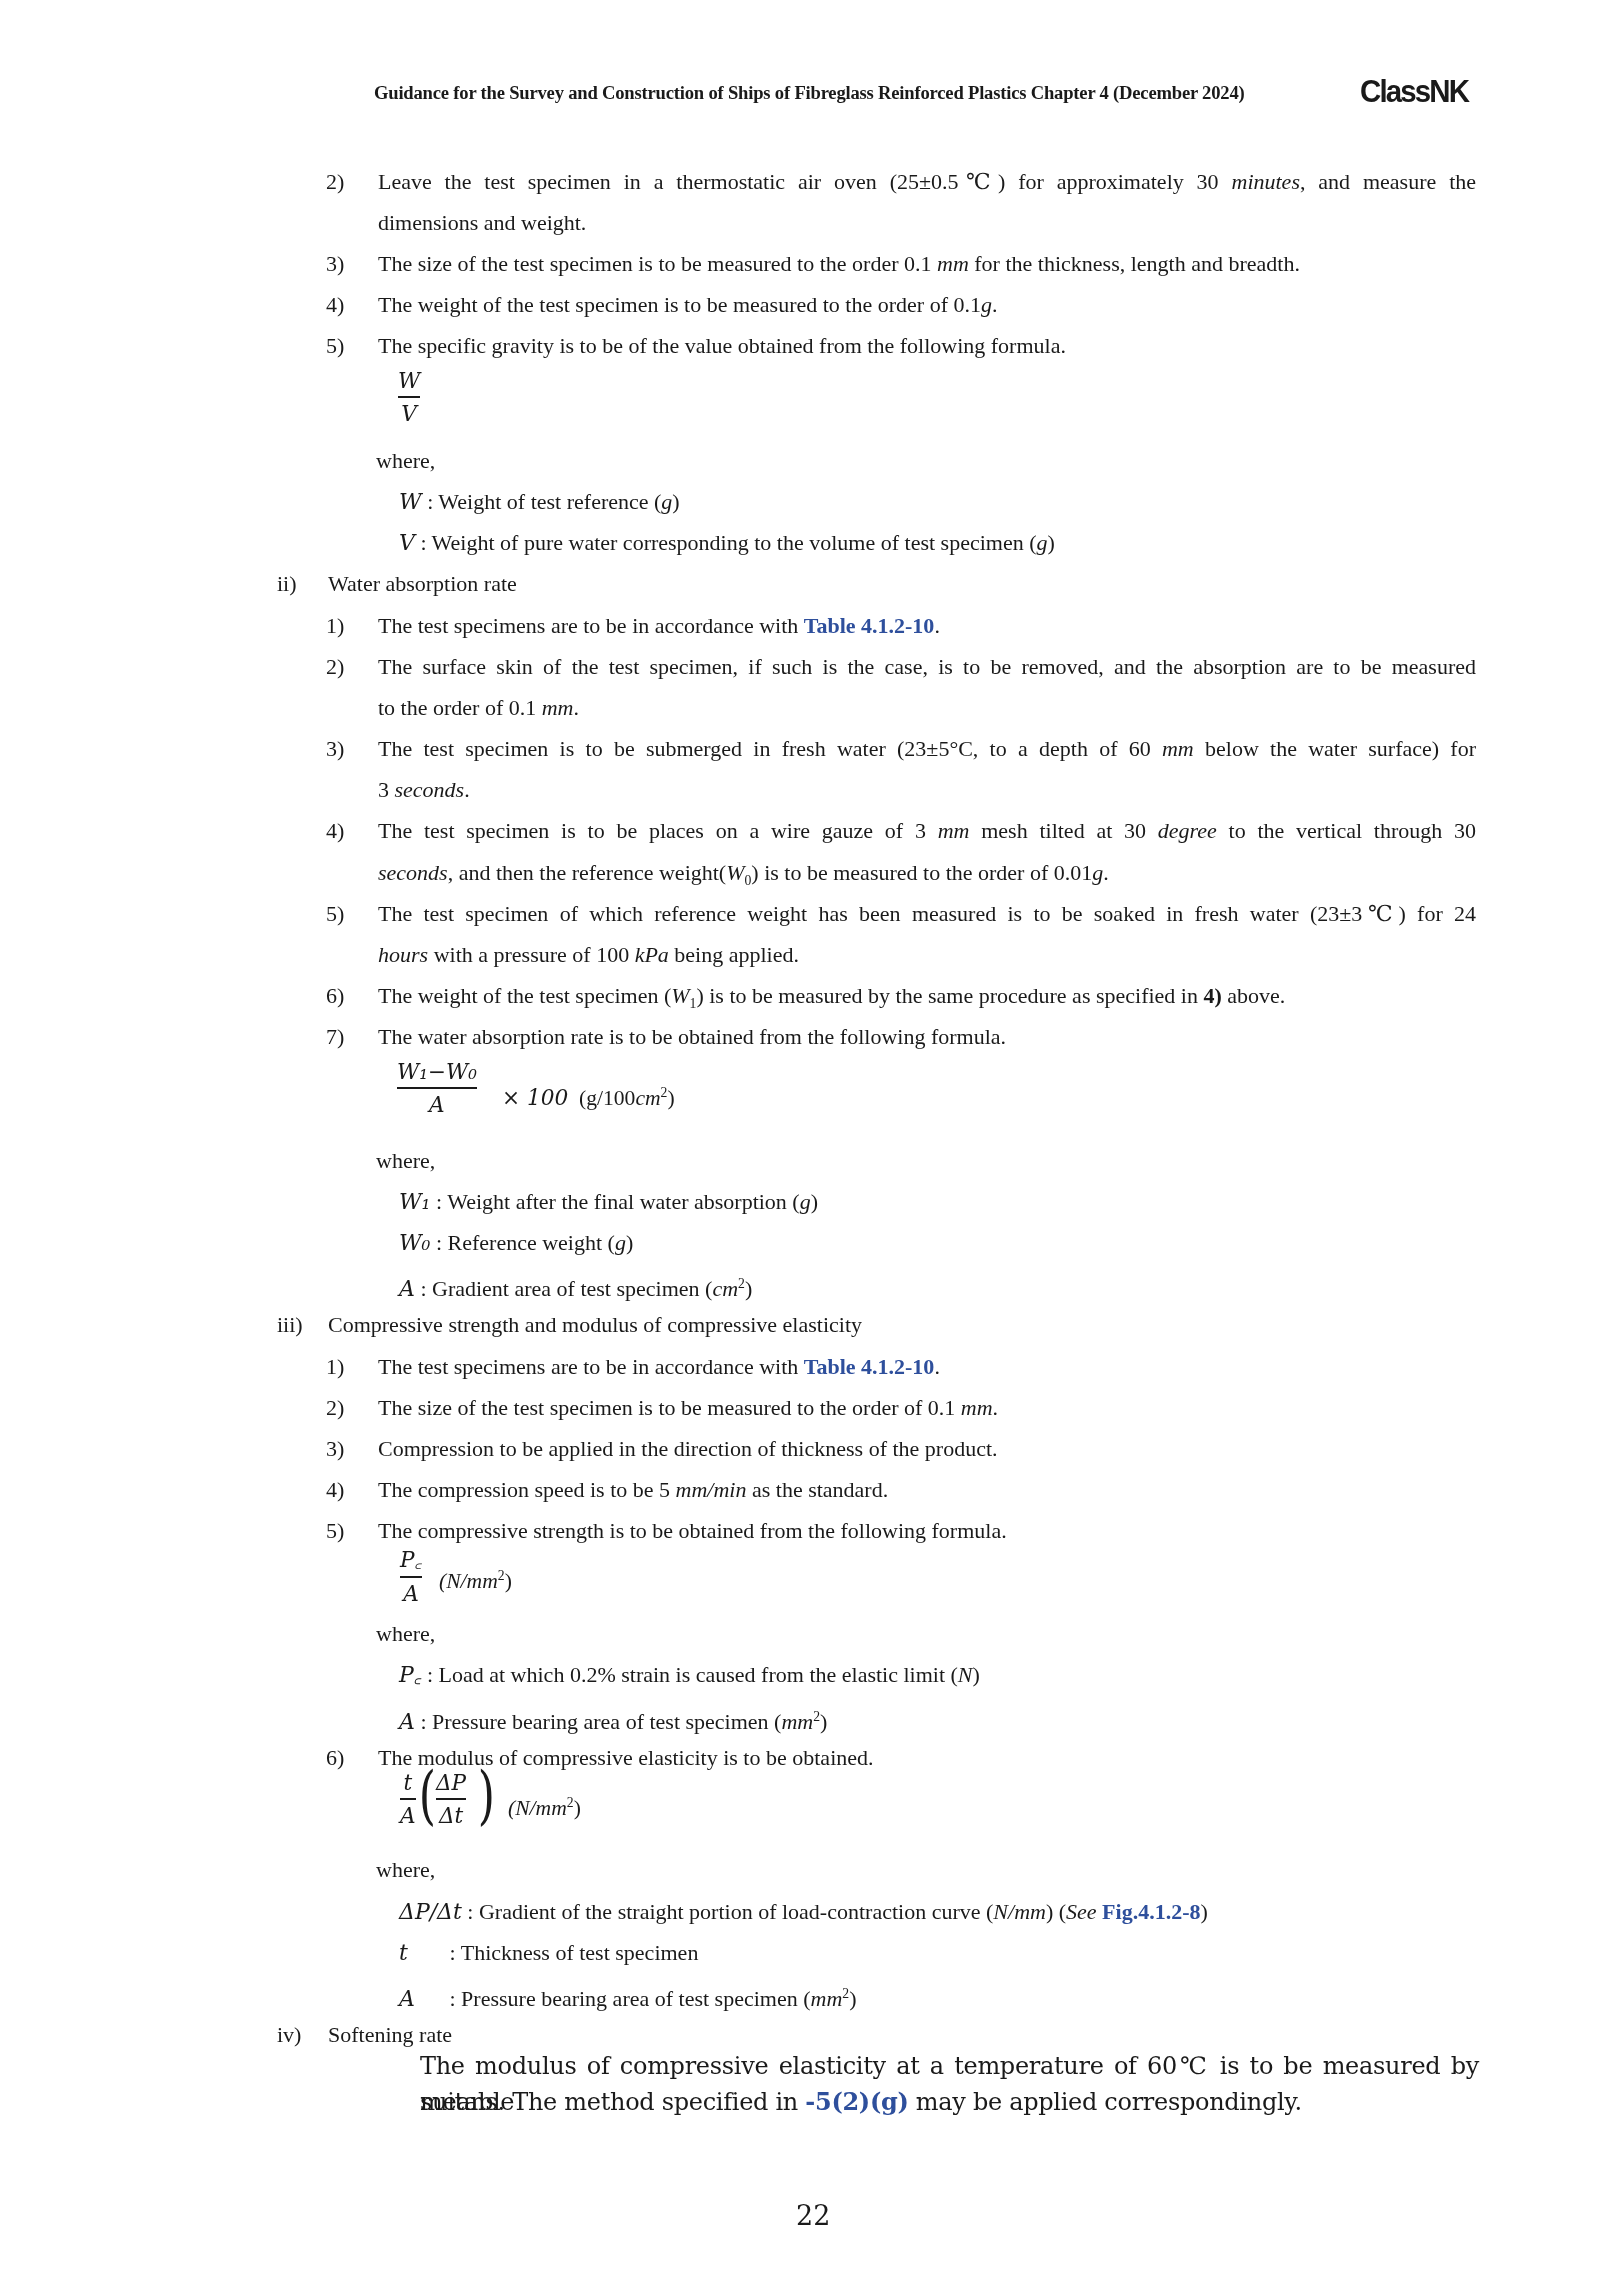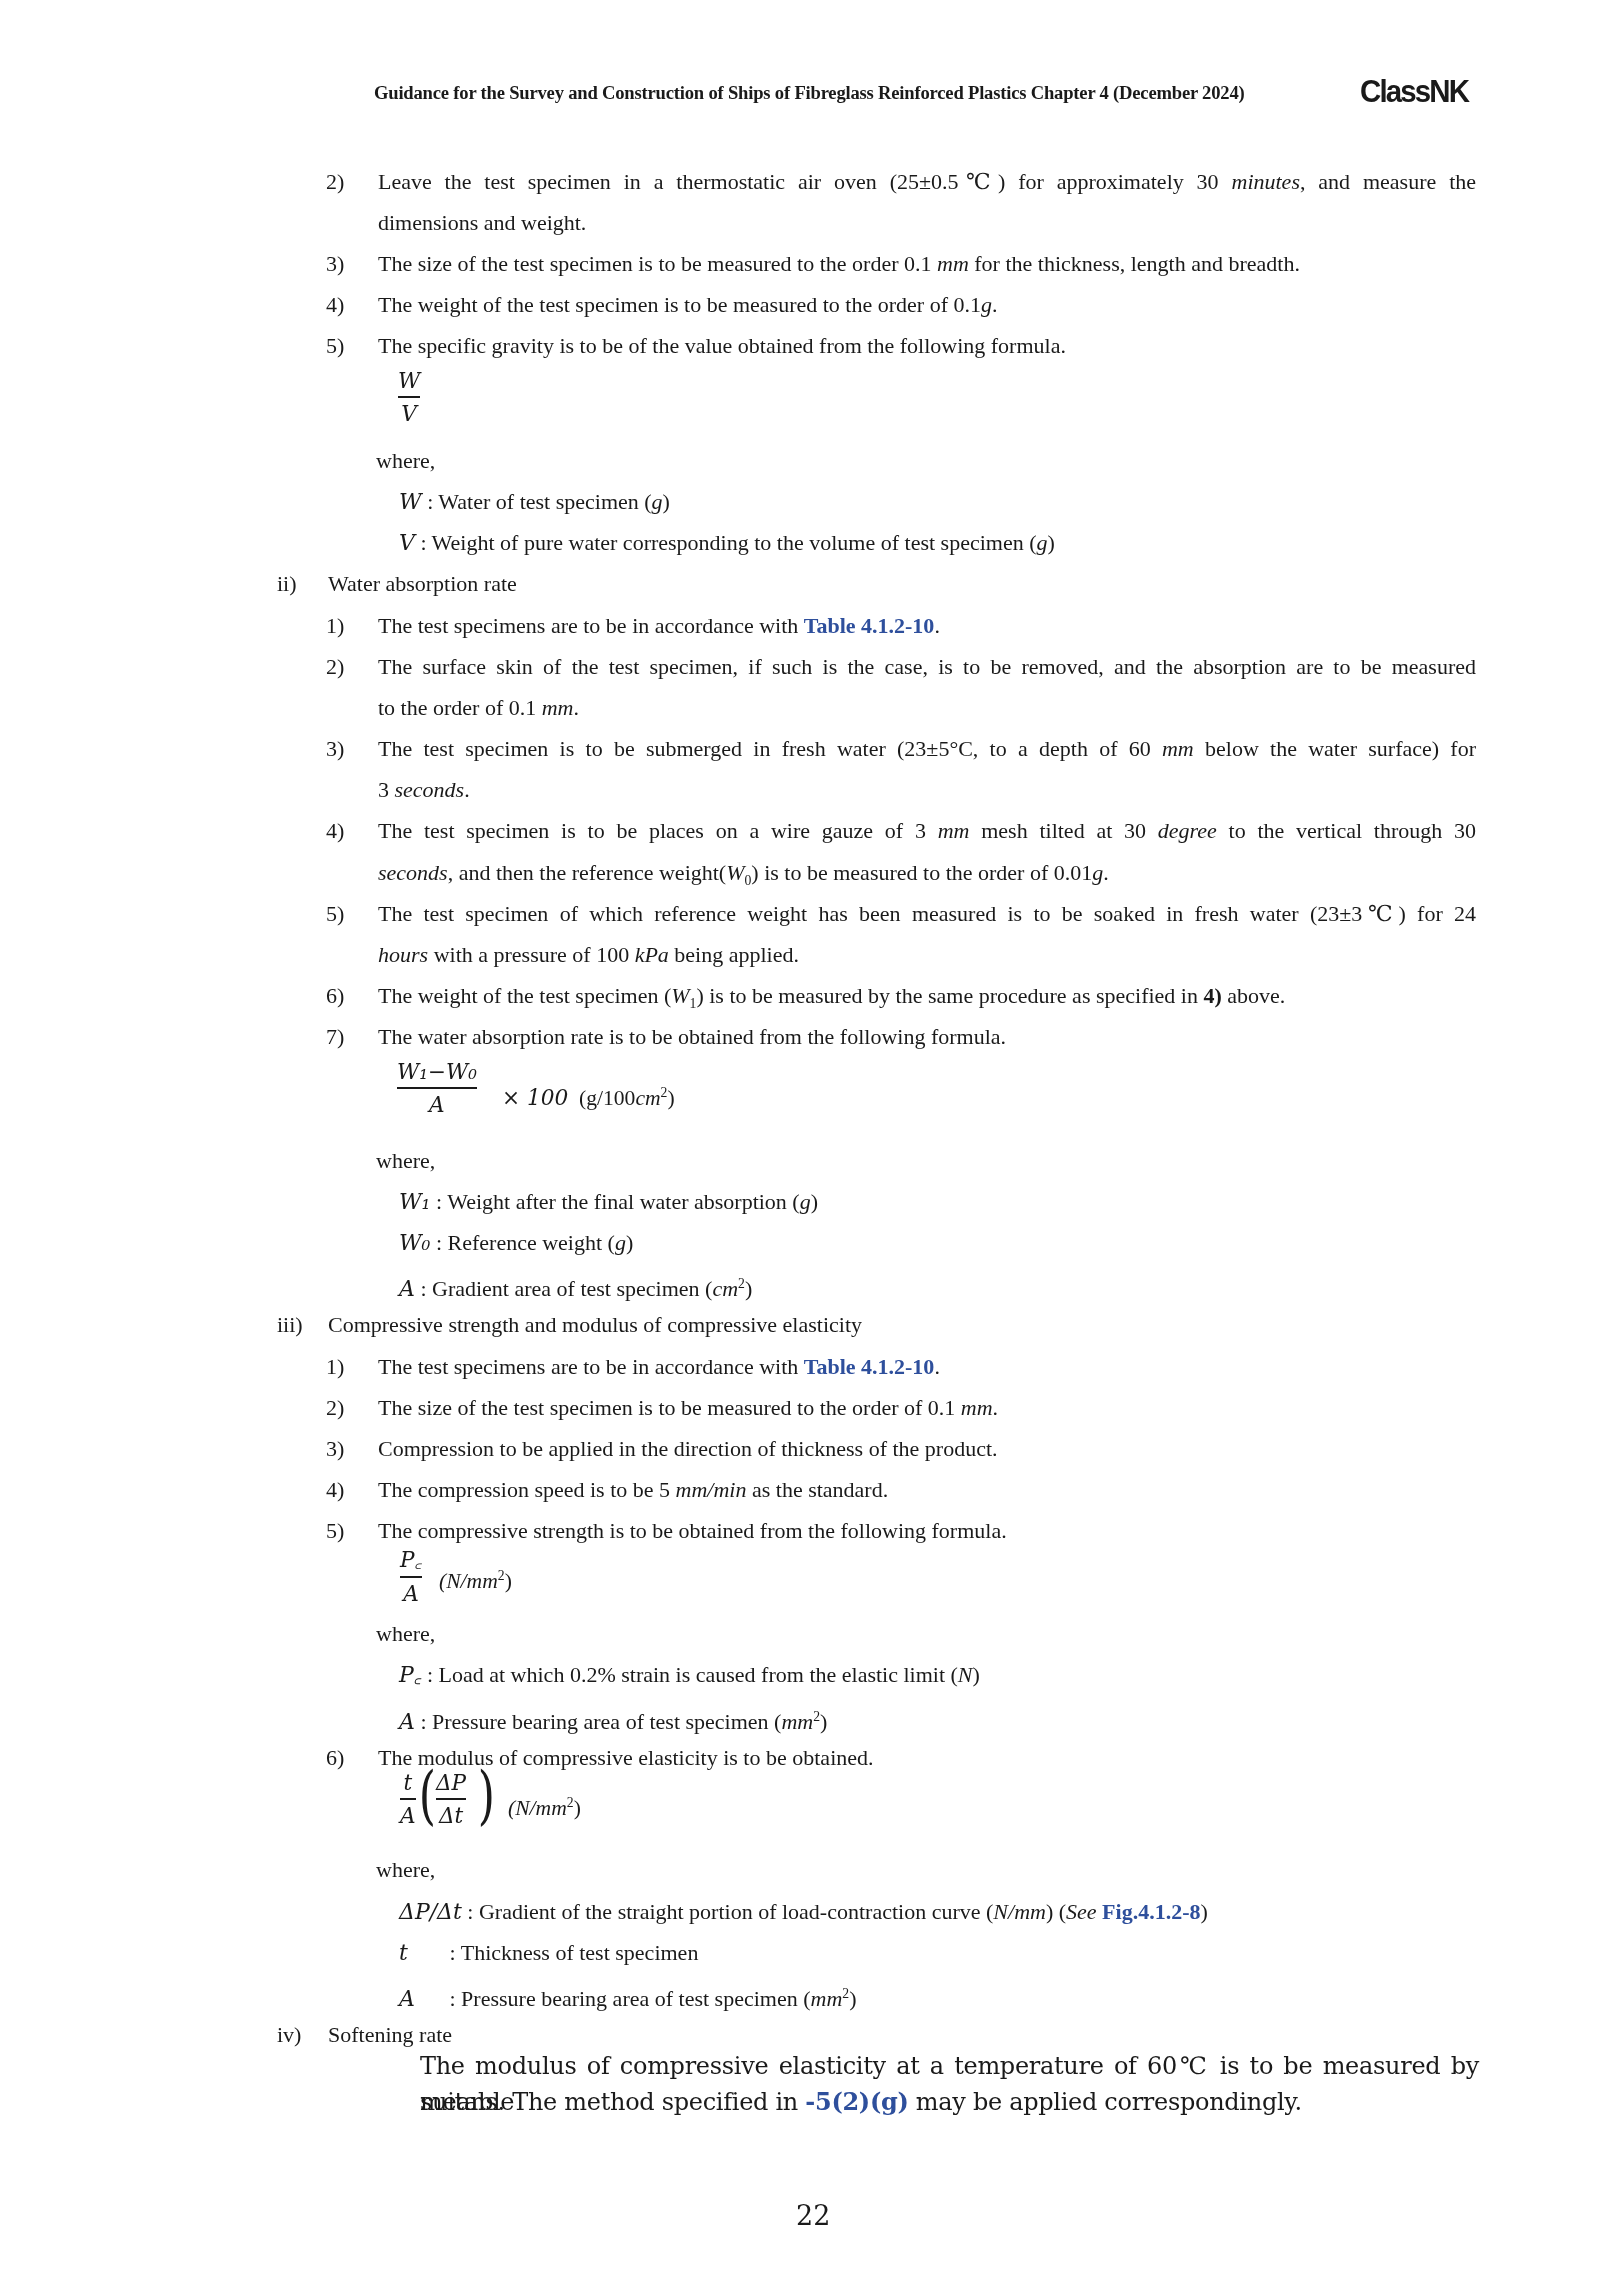--- a/index.html
+++ b/index.html
@@ -42,21 +42,21 @@
 <div class="num" style="left:326px;top:331px">5)</div>
 <div class="line" style="left:378px;top:331px">The specific gravity is to be of the value obtained from the following formula.</div>
 
 <div class="frac math" style="left:398px;top:368px">
   <span>W</span>
     <span class="bar"></span>
     <span>V</span>
 </div>
 
 <div class="line" style="left:376px;top:446px">where,</div>
-<div class="line" style="left:399px;top:487px"><span class="math">W</span><span> : Water of test specimen (</span><i>g</i><span>)</span></div>
+<div class="line" style="left:399px;top:487px"><span class="math">W</span><span> : Weight of test reference (</span><i>g</i><span>)</span></div>
 <div class="line" style="left:399px;top:528px"><span class="math">V</span><span> : Weight of pure water corresponding to the volume of test specimen (</span><i>g</i><span>)</span></div>
 
 <div class="num" style="left:277px;top:569px">ii)</div>
 <div class="line" style="left:328px;top:569px">Water absorption rate</div>
 
 <div class="num" style="left:326px;top:611px">1)</div>
 <div class="line" style="left:378px;top:611px"><span>The test specimens are to be in accordance with </span><span class="link">Table 4.1.2-10</span><span>.</span></div>
 
 <div class="num" style="left:326px;top:652px">2)</div>
 <div class="line just" style="left:378px;top:652px">The surface skin of the test specimen, if such is the case, is to be removed, and the absorption are to be measured</div>

